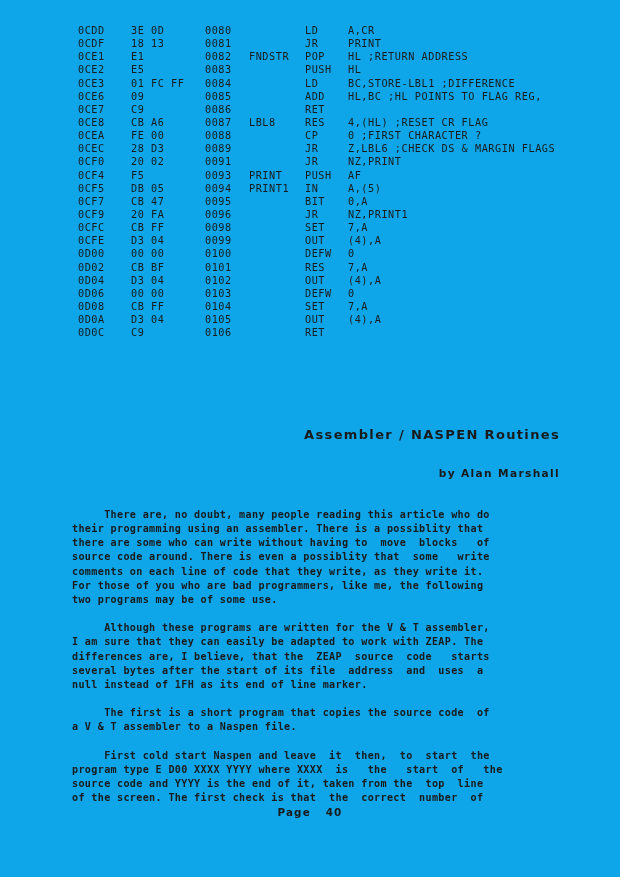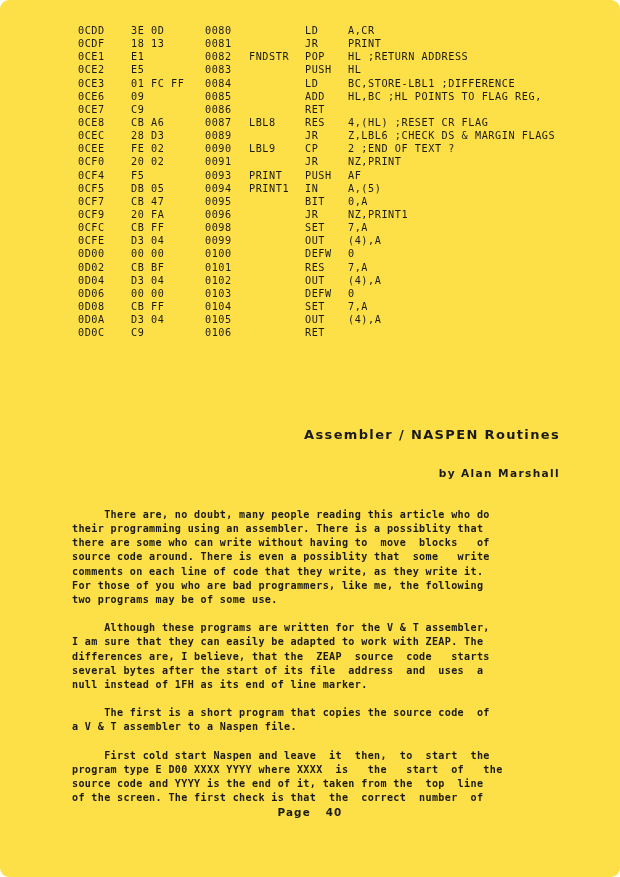--- a/index.html
+++ b/index.html
@@ -14,22 +14,21 @@
     font-family: "DejaVu Sans Mono", "Liberation Mono", monospace;
     color: #1a1a1a;
     overflow: hidden;
   }
 
   .page {
     position: absolute;
     left: 0; top: 0;
     width: 620px;
     height: 877px;
-    background: #fde047;
-    border-radius: 9px;
+    background: #0ea5e9;
   }
 
   
   .listing {
     position: absolute;
     left: 78px;
     top: 24px;
     width: 520px;
   }
   .code-line {
@@ -125,22 +124,22 @@
 
   <div class="listing">
       <div class="code-line"><span class="c-addr">0CDD</span><span class="c-bytes">3E 0D</span><span class="c-num">0080</span><span class="c-label"></span><span class="c-op">LD</span><span class="c-args">A,CR</span></div>
       <div class="code-line"><span class="c-addr">0CDF</span><span class="c-bytes">18 13</span><span class="c-num">0081</span><span class="c-label"></span><span class="c-op">JR</span><span class="c-args">PRINT</span></div>
       <div class="code-line"><span class="c-addr">0CE1</span><span class="c-bytes">E1</span><span class="c-num">0082</span><span class="c-label">FNDSTR</span><span class="c-op">POP</span><span class="c-args">HL ;RETURN ADDRESS</span></div>
       <div class="code-line"><span class="c-addr">0CE2</span><span class="c-bytes">E5</span><span class="c-num">0083</span><span class="c-label"></span><span class="c-op">PUSH</span><span class="c-args">HL</span></div>
       <div class="code-line"><span class="c-addr">0CE3</span><span class="c-bytes">01 FC FF</span><span class="c-num">0084</span><span class="c-label"></span><span class="c-op">LD</span><span class="c-args">BC,STORE-LBL1 ;DIFFERENCE</span></div>
       <div class="code-line"><span class="c-addr">0CE6</span><span class="c-bytes">09</span><span class="c-num">0085</span><span class="c-label"></span><span class="c-op">ADD</span><span class="c-args">HL,BC ;HL POINTS TO FLAG REG,</span></div>
       <div class="code-line"><span class="c-addr">0CE7</span><span class="c-bytes">C9</span><span class="c-num">0086</span><span class="c-label"></span><span class="c-op">RET</span><span class="c-args"></span></div>
       <div class="code-line"><span class="c-addr">0CE8</span><span class="c-bytes">CB A6</span><span class="c-num">0087</span><span class="c-label">LBL8</span><span class="c-op">RES</span><span class="c-args">4,(HL) ;RESET CR FLAG</span></div>
+      <div class="code-line"><span class="c-addr">0CEA</span><span class="c-bytes">FE 00</span><span class="c-num">0088</span><span class="c-label"></span><span class="c-op">CP</span><span class="c-args">0 ;FIRST CHARACTER ?</span></div>
       <div class="code-line"><span class="c-addr">0CEC</span><span class="c-bytes">28 D3</span><span class="c-num">0089</span><span class="c-label"></span><span class="c-op">JR</span><span class="c-args">Z,LBL6 ;CHECK DS &amp; MARGIN FLAGS</span></div>
-      <div class="code-line"><span class="c-addr">0CEE</span><span class="c-bytes">FE 02</span><span class="c-num">0090</span><span class="c-label">LBL9</span><span class="c-op">CP</span><span class="c-args">2 ;END OF TEXT ?</span></div>
       <div class="code-line"><span class="c-addr">0CF0</span><span class="c-bytes">20 02</span><span class="c-num">0091</span><span class="c-label"></span><span class="c-op">JR</span><span class="c-args">NZ,PRINT</span></div>
       <div class="code-line"><span class="c-addr">0CF4</span><span class="c-bytes">F5</span><span class="c-num">0093</span><span class="c-label">PRINT</span><span class="c-op">PUSH</span><span class="c-args">AF</span></div>
       <div class="code-line"><span class="c-addr">0CF5</span><span class="c-bytes">DB 05</span><span class="c-num">0094</span><span class="c-label">PRINT1</span><span class="c-op">IN</span><span class="c-args">A,(5)</span></div>
       <div class="code-line"><span class="c-addr">0CF7</span><span class="c-bytes">CB 47</span><span class="c-num">0095</span><span class="c-label"></span><span class="c-op">BIT</span><span class="c-args">0,A</span></div>
       <div class="code-line"><span class="c-addr">0CF9</span><span class="c-bytes">20 FA</span><span class="c-num">0096</span><span class="c-label"></span><span class="c-op">JR</span><span class="c-args">NZ,PRINT1</span></div>
       <div class="code-line"><span class="c-addr">0CFC</span><span class="c-bytes">CB FF</span><span class="c-num">0098</span><span class="c-label"></span><span class="c-op">SET</span><span class="c-args">7,A</span></div>
       <div class="code-line"><span class="c-addr">0CFE</span><span class="c-bytes">D3 04</span><span class="c-num">0099</span><span class="c-label"></span><span class="c-op">OUT</span><span class="c-args">(4),A</span></div>
       <div class="code-line"><span class="c-addr">0D00</span><span class="c-bytes">00 00</span><span class="c-num">0100</span><span class="c-label"></span><span class="c-op">DEFW</span><span class="c-args">0</span></div>
       <div class="code-line"><span class="c-addr">0D02</span><span class="c-bytes">CB BF</span><span class="c-num">0101</span><span class="c-label"></span><span class="c-op">RES</span><span class="c-args">7,A</span></div>
       <div class="code-line"><span class="c-addr">0D04</span><span class="c-bytes">D3 04</span><span class="c-num">0102</span><span class="c-label"></span><span class="c-op">OUT</span><span class="c-args">(4),A</span></div>

